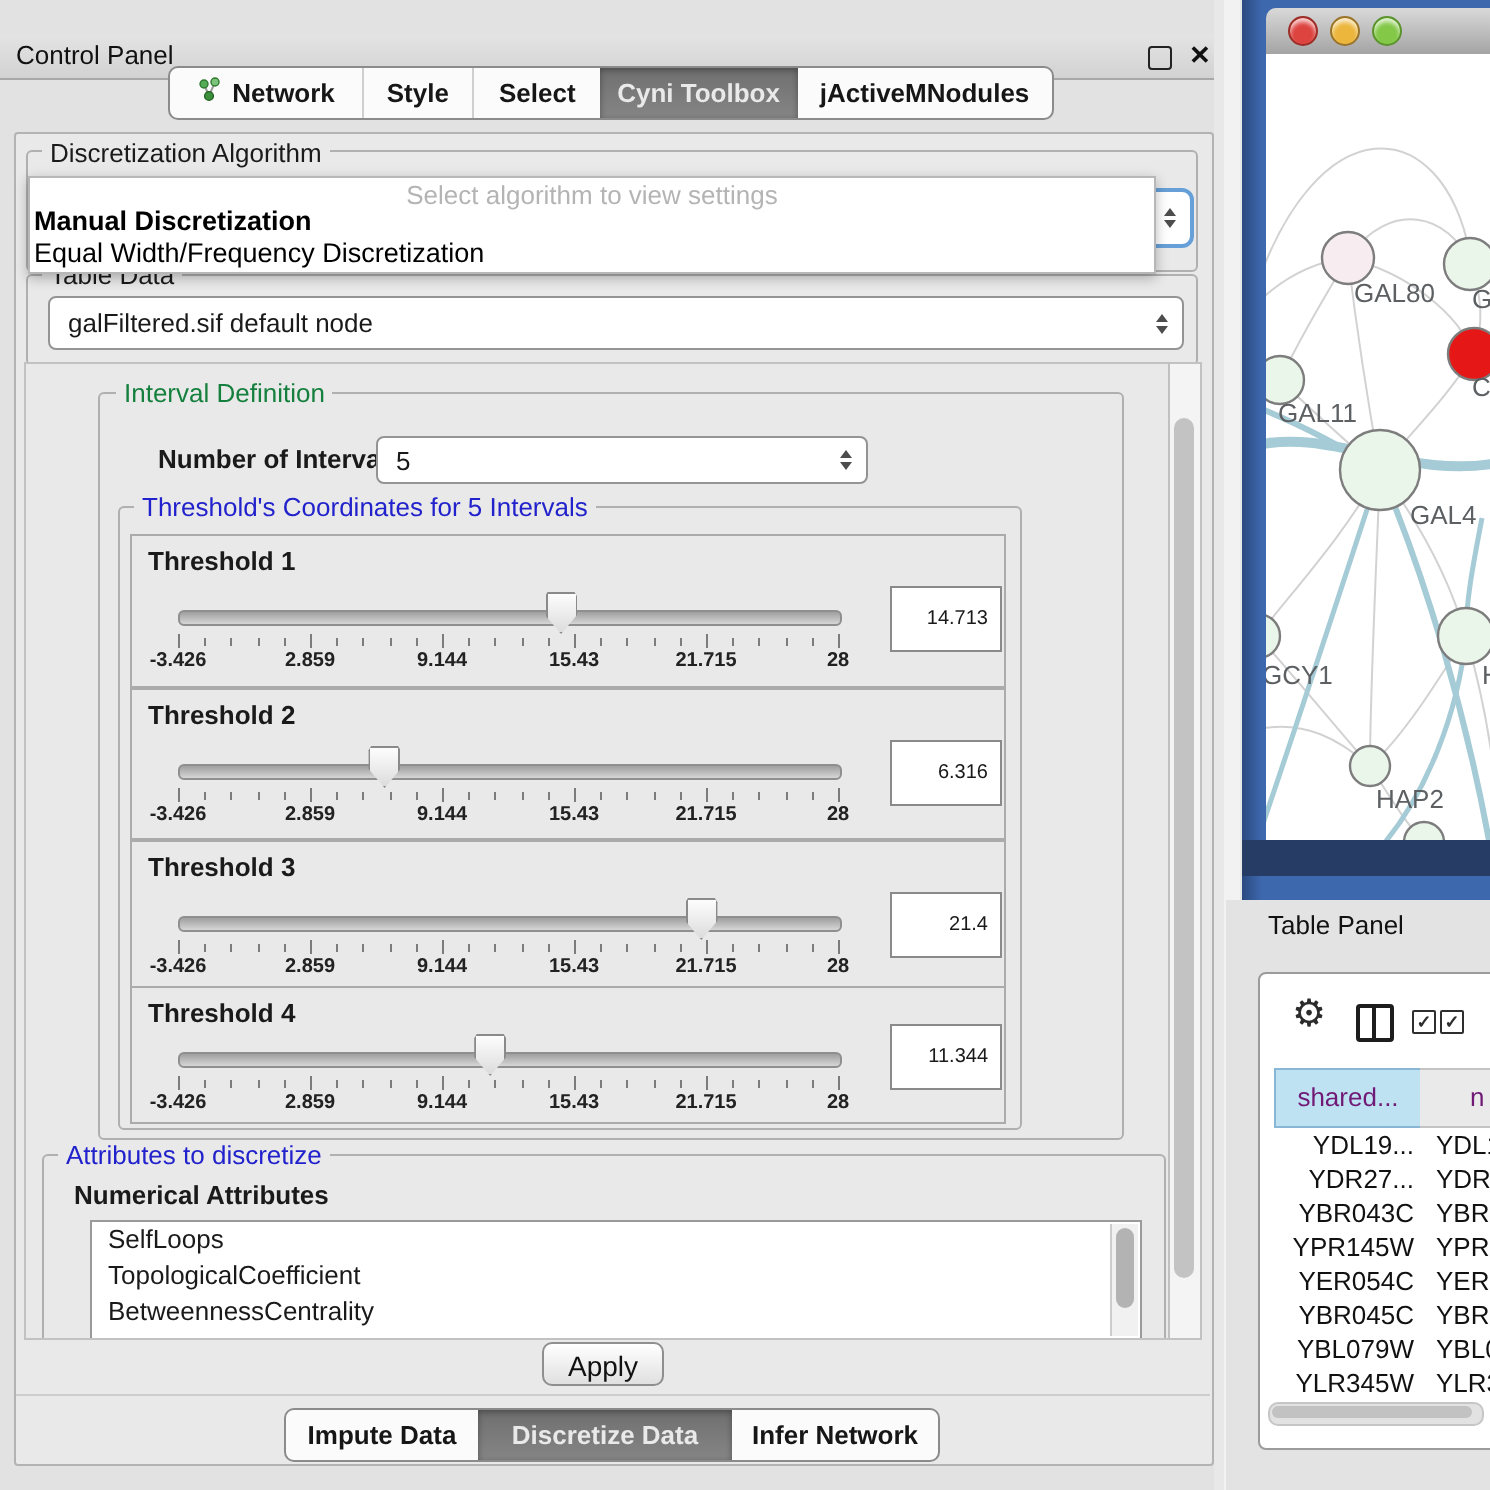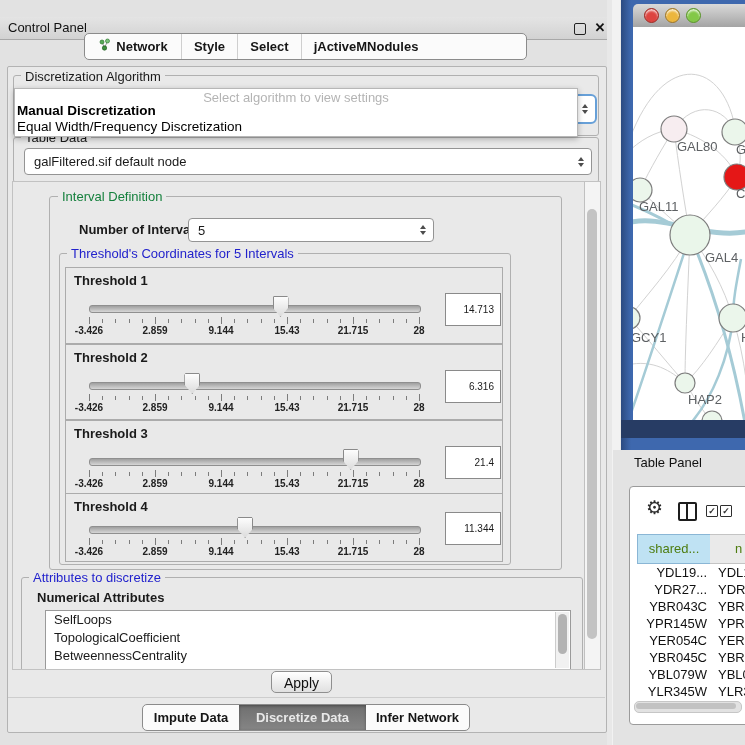--- a/index.html
+++ b/index.html
@@ -97,21 +97,21 @@
 
   
   .tp-region{left:613px;top:450px;width:132px;height:295px;background:#e3e3e3;}
   .tp-title{left:634px;top:455px;color:#111;}
   .tp-box{left:629px;top:486px;width:118px;height:237px;background:#fff;border:1px solid #9b9b9b;border-radius:4px;}
   .gear{left:646px;top:498px;font-size:19px;color:#2c2c2c;line-height:20px;}
   .col-icon{left:678px;top:502px;width:15px;height:15px;border:2px solid #1d1d1d;border-radius:2px;}
   .col-icon::after{content:"";position:absolute;left:6px;top:0;width:2px;height:15px;background:#1d1d1d;}
   .chk{width:10px;height:10px;border:1.5px solid #2e2e2e;border-radius:1px;font-size:9px;line-height:10px;
        text-align:center;color:#2e2e2e;font-weight:bold;position:absolute;top:505px;}
-  .hdr{position:absolute;top:534px;height:28px;line-height:28px;text-align:center;font-size:13px;color:#4d7c0f;}
+  .hdr{position:absolute;top:534px;height:28px;line-height:28px;text-align:center;font-size:13px;color:#701a75;}
   .hdr.sel{left:637px;width:72px;background:#bfe2f3;border:1px solid #8ab6d5;}
   .hdr.plain{left:710px;width:40px;background:#eaeaea;border:1px solid #c4c4c4;border-left:none;text-align:left;padding-left:25px;}
   .trows{left:631px;top:564px;width:114px;height:135px;overflow:hidden;}
   .trow{display:flex;height:17px;line-height:17px;font-size:13px;color:#111;}
   .tc1{width:76px;text-align:right;padding-right:4px;white-space:nowrap;overflow:hidden;}
   .tc2{flex:1;padding-left:7px;white-space:nowrap;overflow:hidden;}
   .hscroll{left:634px;top:701px;width:106px;height:10px;background:#e2e2e2;border:1px solid #c6c6c6;border-radius:5px;}
   .hscroll .thumbh{position:absolute;left:1px;top:1px;width:100px;height:6px;background:#c2c2c2;border-radius:4px;}
 
   svg text{font-family:"Liberation Sans",sans-serif;}
@@ -140,20 +140,23 @@
             <circle cx="6.5" cy="10" r="2.2" fill="#3c8f3c" stroke="#236023" stroke-width=".7"></circle>
           </svg>
         </span>
         <span>Network</span>
       </div>
       <div class="tab" style="width:55px">
         <span>Style</span>
       </div>
       <div class="tab" style="width:63px">
         <span>Select</span>
+      </div>
+      <div class="tab active" style="width:99px">
+        <span>Cyni Toolbox</span>
       </div>
       <div class="tab" style="width:128px">
         <span>jActiveMNodules</span>
       </div>
     </div>
 
     <div class="abs content-panel"></div>
 
     <div class="abs groupbox" style="left:13px;top:75px;width:584px;height:59px;"></div>
     <span class="abs group-title dark" style="left:21px;top:70px;">Discretization Algorithm</span>

